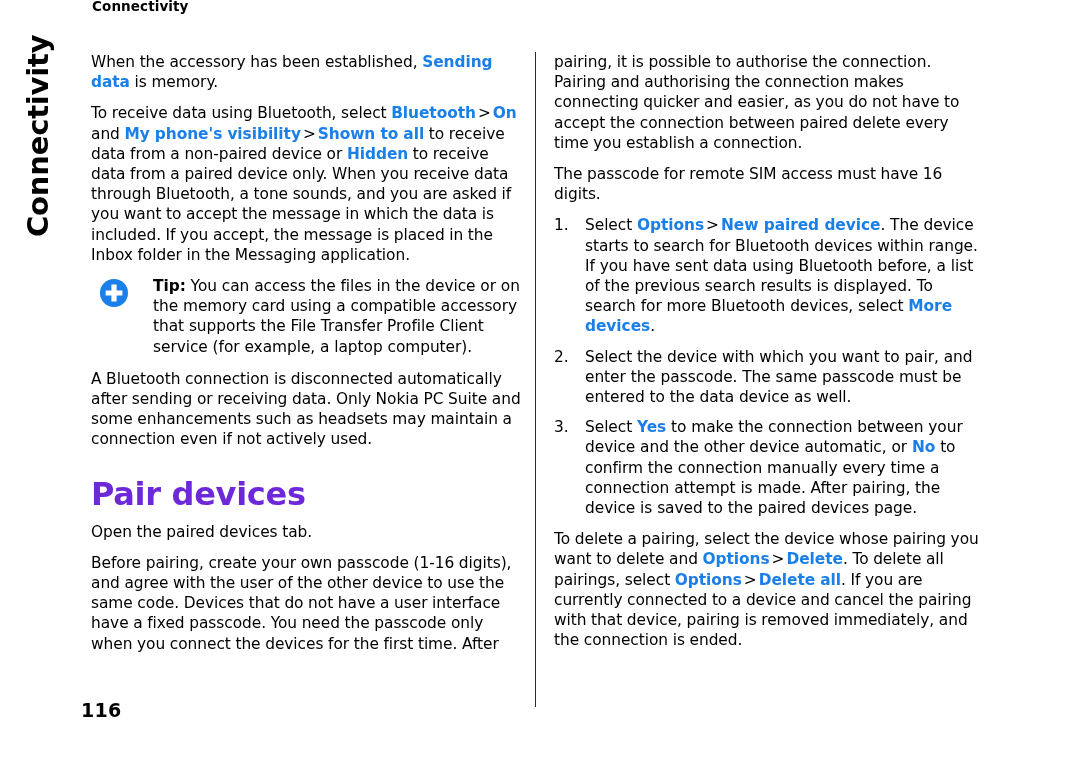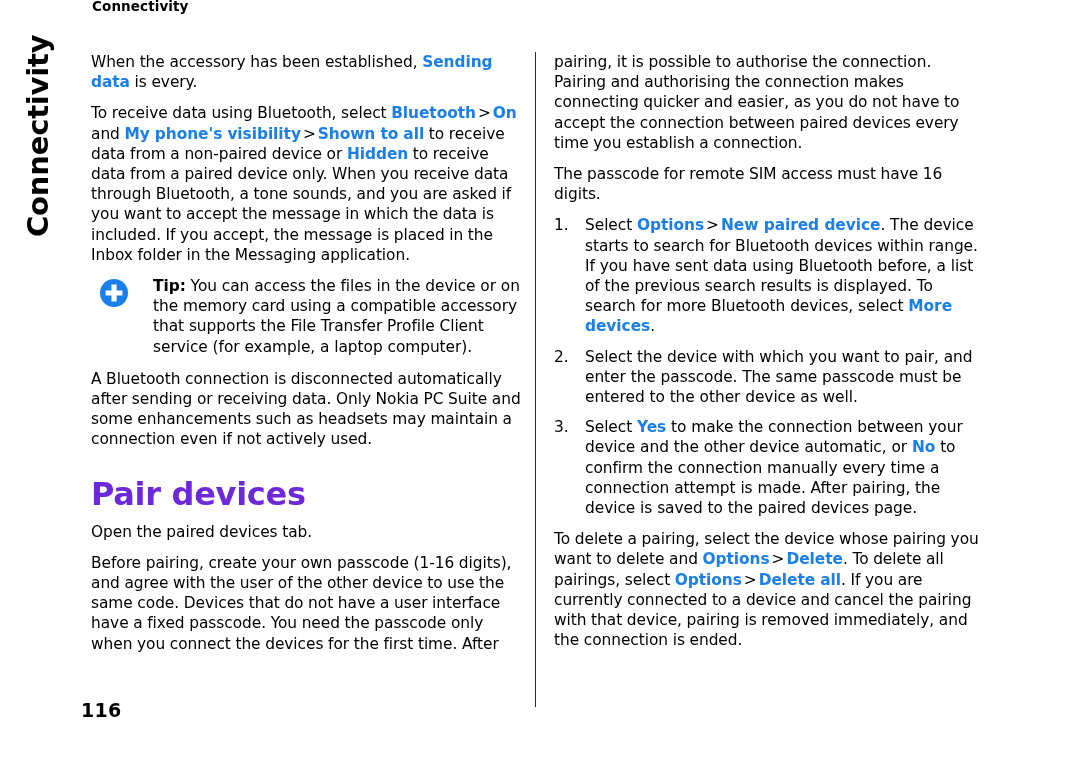--- a/index.html
+++ b/index.html
@@ -171,21 +171,21 @@
 <div class="page">
 
   <div class="running-head">Connectivity</div>
 
   <div class="chapter-tab">Connectivity</div>
 
   <div class="column-rule"></div>
 
   <div class="col col-left">
 
-    <p class="body"><span>When the accessory has been established, </span><span class="ui">Sending data</span><span> is every.</span></p>
+    <p class="body"><span>When the accessory has been established, </span><span class="ui">Sending data</span><span> is memory.</span></p>
 
 
     <p class="body"><span>To receive data using Bluetooth, select </span><span class="ui">Bluetooth</span><span class="gt">&gt;</span><span class="ui">On</span><span> and </span><span class="ui">My phone's visibility</span><span class="gt">&gt;</span><span class="ui">Shown to all</span><span> to receive data from a non-paired device or </span><span class="ui">Hidden</span><span> to receive data from a paired device only. When you receive data through Bluetooth, a tone sounds, and you are asked if you want to accept the message in which the data is included. If you accept, the message is placed in the Inbox folder in the Messaging application.</span></p>
 
     <div class="tip">
       <span class="tip-icon">
         <svg width="30" height="30" viewBox="0 0 30 30" aria-hidden="true">
           <circle cx="15" cy="15" r="14" fill="#1a7fe8"></circle>
           <path d="M12.4 6.6h5.2v5.8h5.8v5.2h-5.8v5.8h-5.2v-5.8H6.6v-5.2h5.8z" fill="#ffffff"></path>
         </svg>
@@ -198,28 +198,28 @@
     <h2 class="section">Pair devices</h2>
 
     <p class="body"><span>Open the paired devices tab.</span></p>
 
     <p class="body"><span>Before pairing, create your own passcode (1-16 digits), and agree with the user of the other device to use the same code. Devices that do not have a user interface have a fixed passcode. You need the passcode only when you connect the devices for the first time. After</span></p>
 
   </div>
 
   <div class="col col-right">
 
-    <p class="body"><span>pairing, it is possible to authorise the connection. Pairing and authorising the connection makes connecting quicker and easier, as you do not have to accept the connection between paired devices every time you establish a connection.</span></p>
+    <p class="body"><span>pairing, it is possible to authorise the connection. Pairing and authorising the connection makes connecting quicker and easier, as you do not have to accept the connection between paired delete every time you establish a connection.</span></p>
 
     <p class="body"><span>The passcode for remote SIM access must have 16 digits.</span></p>
 
     <ol class="steps">
       <li><span>Select </span><span class="ui">Options</span><span class="gt">&gt;</span><span class="ui">New paired device</span><span>. The device starts to search for Bluetooth devices within range. If you have sent data using Bluetooth before, a list of the previous search results is displayed. To search for more Bluetooth devices, select </span><span class="ui">More devices</span><span>.</span></li>
 
-      <li><span>Select the device with which you want to pair, and enter the passcode. The same passcode must be entered to the other device as well.</span></li>
+      <li><span>Select the device with which you want to pair, and enter the passcode. The same passcode must be entered to the data device as well.</span></li>
 
       <li><span>Select </span><span class="ui">Yes</span><span> to make the connection between your device and the other device automatic, or </span><span class="ui">No</span><span> to confirm the connection manually every time a connection attempt is made. After pairing, the device is saved to the paired devices page.</span></li>
     </ol>
 
 
     <p class="body"><span>To delete a pairing, select the device whose pairing you want to delete and </span><span class="ui">Options</span><span class="gt">&gt;</span><span class="ui">Delete</span><span>. To delete all pairings, select </span><span class="ui">Options</span><span class="gt">&gt;</span><span class="ui">Delete all</span><span>. If you are currently connected to a device and cancel the pairing with that device, pairing is removed immediately, and the connection is ended.</span></p>
 
   </div>
 
   <div class="page-number">116</div>

